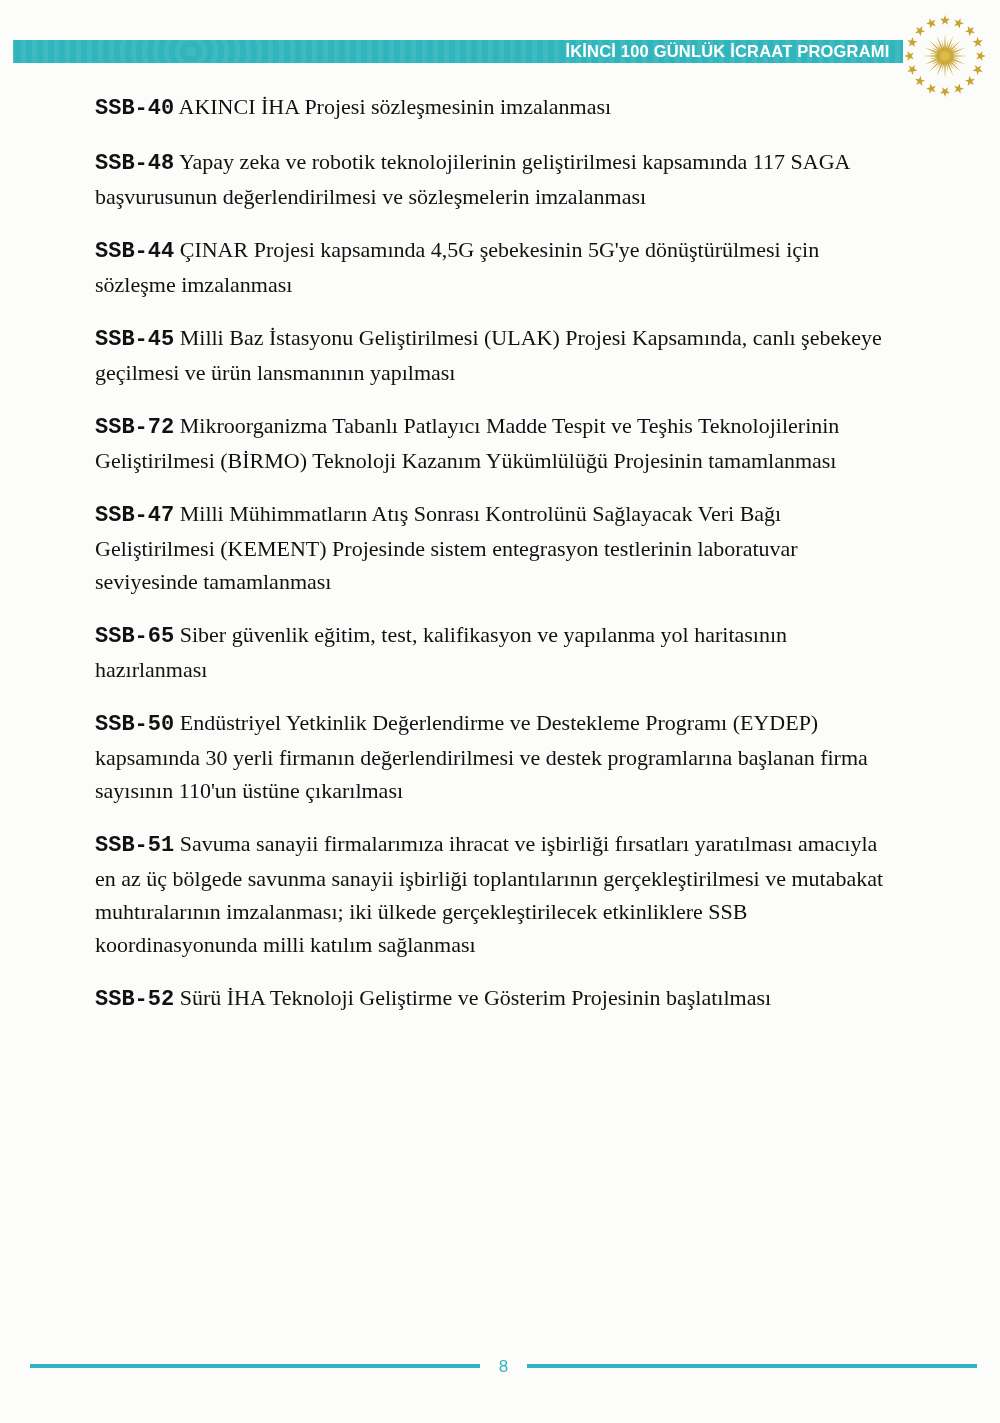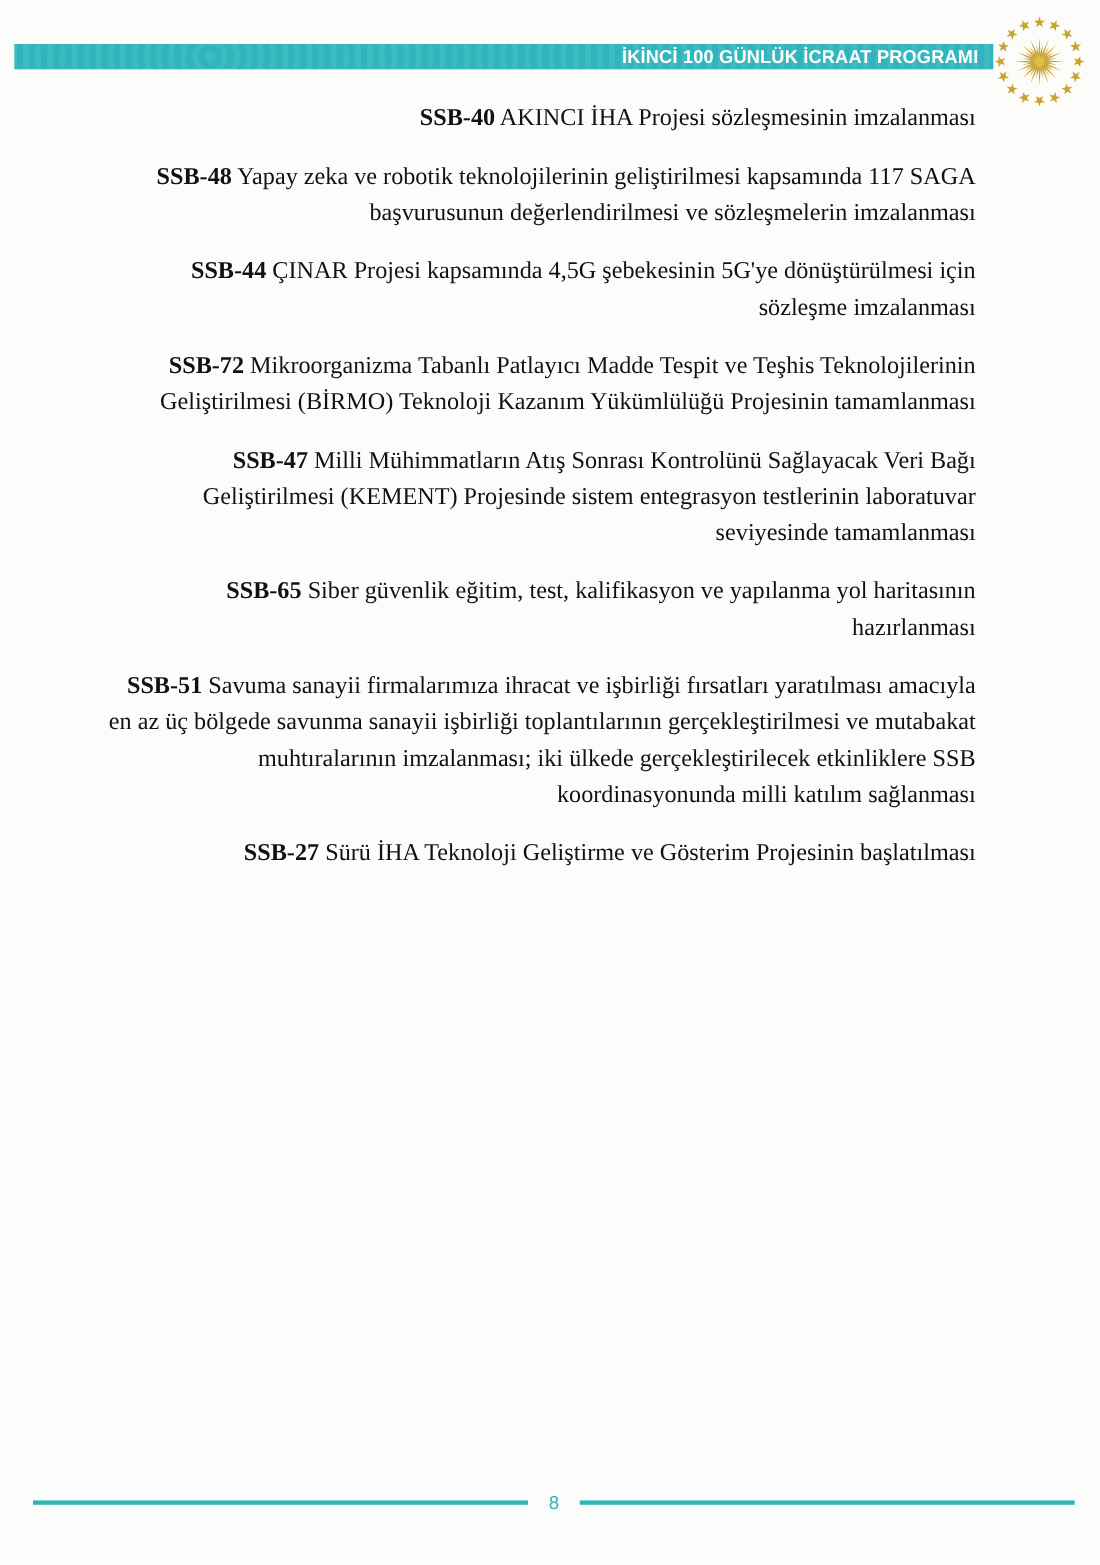--- a/index.html
+++ b/index.html
@@ -3,21 +3,21 @@
 <meta charset="utf-8">
 <style>
   html,body{margin:0;padding:0;}
   body{
     width:1000px;height:1423px;
     font-family:"Liberation Serif","DejaVu Serif",serif;
     background:#ffffff;
   }
   .page{
     position:relative;width:1000px;height:1423px;
-    background:#fcfcfa;overflow:hidden;text-align:right;
+    background:#fcfcfa;overflow:hidden;
   }
   
   .header-bar{
     position:absolute;left:13px;top:40px;width:890px;height:23px;
     background:var(--teal,#2FB5BB);
     background-image:repeating-radial-gradient(circle at 20% 50%,rgba(255,255,255,.07) 0 5px,rgba(255,255,255,0) 5px 11px);
     display:flex;align-items:center;justify-content:flex-end;
   }
   .header-title{
     color:#ffffff;
@@ -28,21 +28,21 @@
   }
   .seal{
     position:absolute;left:897px;top:8px;width:96px;height:96px;
   }
   
   .content{
     position:absolute;left:95px;top:90px;width:792px;
     font-size:22px;line-height:33px;color:#111111;
   }
   .content p.item{margin:0 0 20px 0;}
-  .content p.item strong{font-weight:700;}
+  .content p.item strong{font-weight:700;font-family:Liberation Mono, monospace;}
   
   .footer{
     position:absolute;left:30px;top:1353px;width:947px;height:26px;
     display:flex;align-items:center;
   }
   .footer .rule{flex:1;height:4px;background:var(--teal,#2FB5BB);}
   .footer .page-num{
     color:var(--teal,#2FB5BB);
     font-family:"Liberation Sans","DejaVu Sans",sans-serif;
     font-size:17px;line-height:1;padding:0 19px;
@@ -76,25 +76,27 @@
       <polygon points="-42.60,0.00 -38.78,-1.29 -38.73,-5.33 -36.32,-2.09 -32.47,-3.29 -34.80,0.00 -32.47,3.29 -36.32,2.09 -38.73,5.33 -38.78,1.29" fill="#C8A42E"></polygon>
       <polygon points="-39.36,-16.30 -35.33,-16.04 -33.74,-19.74 -32.75,-15.83 -28.74,-15.47 -32.15,-13.32 -31.26,-9.38 -34.36,-11.97 -37.82,-9.90 -36.32,-13.65" fill="#C8A42E"></polygon>
       <polygon points="-30.12,-30.12 -26.51,-28.34 -23.62,-31.15 -24.20,-27.16 -20.63,-25.29 -24.61,-24.61 -25.29,-20.63 -27.16,-24.20 -31.15,-23.62 -28.34,-26.51" fill="#C8A42E"></polygon>
       <polygon points="-16.30,-39.36 -13.65,-36.32 -9.90,-37.82 -11.97,-34.36 -9.38,-31.26 -13.32,-32.15 -15.47,-28.74 -15.83,-32.75 -19.74,-33.74 -16.04,-35.33" fill="#C8A42E"></polygon>
     </svg>
 
   <div class="content">
       <p class="item"><strong>SSB-40</strong> AKINCI İHA Projesi sözleşmesinin imzalanması</p>
       <p class="item"><strong>SSB-48</strong> Yapay zeka ve robotik teknolojilerinin geliştirilmesi kapsamında 117 SAGA başvurusunun değerlendirilmesi ve sözleşmelerin imzalanması</p>
       <p class="item"><strong>SSB-44</strong> ÇINAR Projesi kapsamında 4,5G şebekesinin 5G'ye dönüştürülmesi için sözleşme imzalanması</p>
+      <p class="item"><strong>SSB-45</strong> Milli Baz İstasyonu Geliştirilmesi (ULAK) Projesi Kapsamında, canlı şebekeye geçilmesi ve ürün lansmanının yapılması</p>
       <p class="item"><strong>SSB-72</strong> Mikroorganizma Tabanlı Patlayıcı Madde Tespit ve Teşhis Teknolojilerinin Geliştirilmesi (BİRMO) Teknoloji Kazanım Yükümlülüğü Projesinin tamamlanması</p>
       <p class="item"><strong>SSB-47</strong> Milli Mühimmatların Atış Sonrası Kontrolünü Sağlayacak Veri Bağı Geliştirilmesi (KEMENT) Projesinde sistem entegrasyon testlerinin laboratuvar seviyesinde tamamlanması</p>
       <p class="item"><strong>SSB-65</strong> Siber güvenlik eğitim, test, kalifikasyon ve yapılanma yol haritasının hazırlanması</p>
+      <p class="item"><strong>SSB-50</strong> Endüstriyel Yetkinlik Değerlendirme ve Destekleme Programı (EYDEP) kapsamında 30 yerli firmanın değerlendirilmesi ve destek programlarına başlanan firma sayısının 110'un üstüne çıkarılması</p>
       <p class="item"><strong>SSB-51</strong> Savuma sanayii firmalarımıza ihracat ve işbirliği fırsatları yaratılması amacıyla en az üç bölgede savunma sanayii işbirliği toplantılarının gerçekleştirilmesi ve mutabakat muhtıralarının imzalanması; iki ülkede gerçekleştirilecek etkinliklere SSB koordinasyonunda milli katılım sağlanması</p>
-      <p class="item"><strong>SSB-27</strong> Sürü İHA Teknoloji Geliştirme ve Gösterim Projesinin başlatılması</p>
+      <p class="item"><strong>SSB-52</strong> Sürü İHA Teknoloji Geliştirme ve Gösterim Projesinin başlatılması</p>
     </div>
 
   <div class="footer">
     <div class="rule"></div>
     <span class="page-num">8</span>
     <div class="rule"></div>
   </div>
 
 </div>
 

